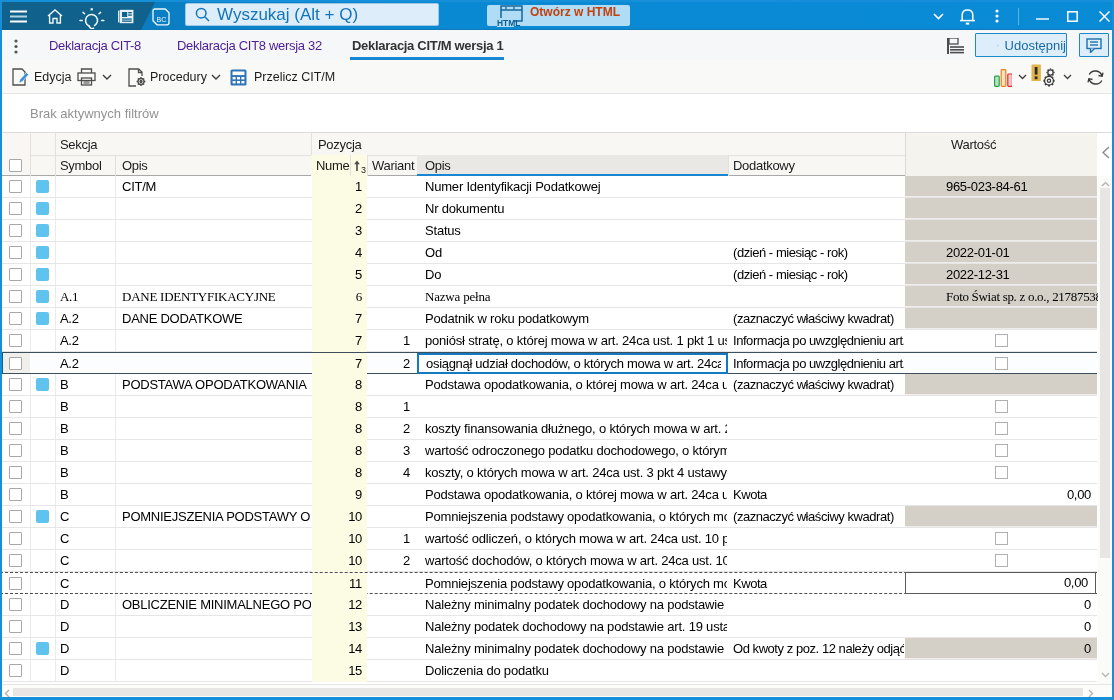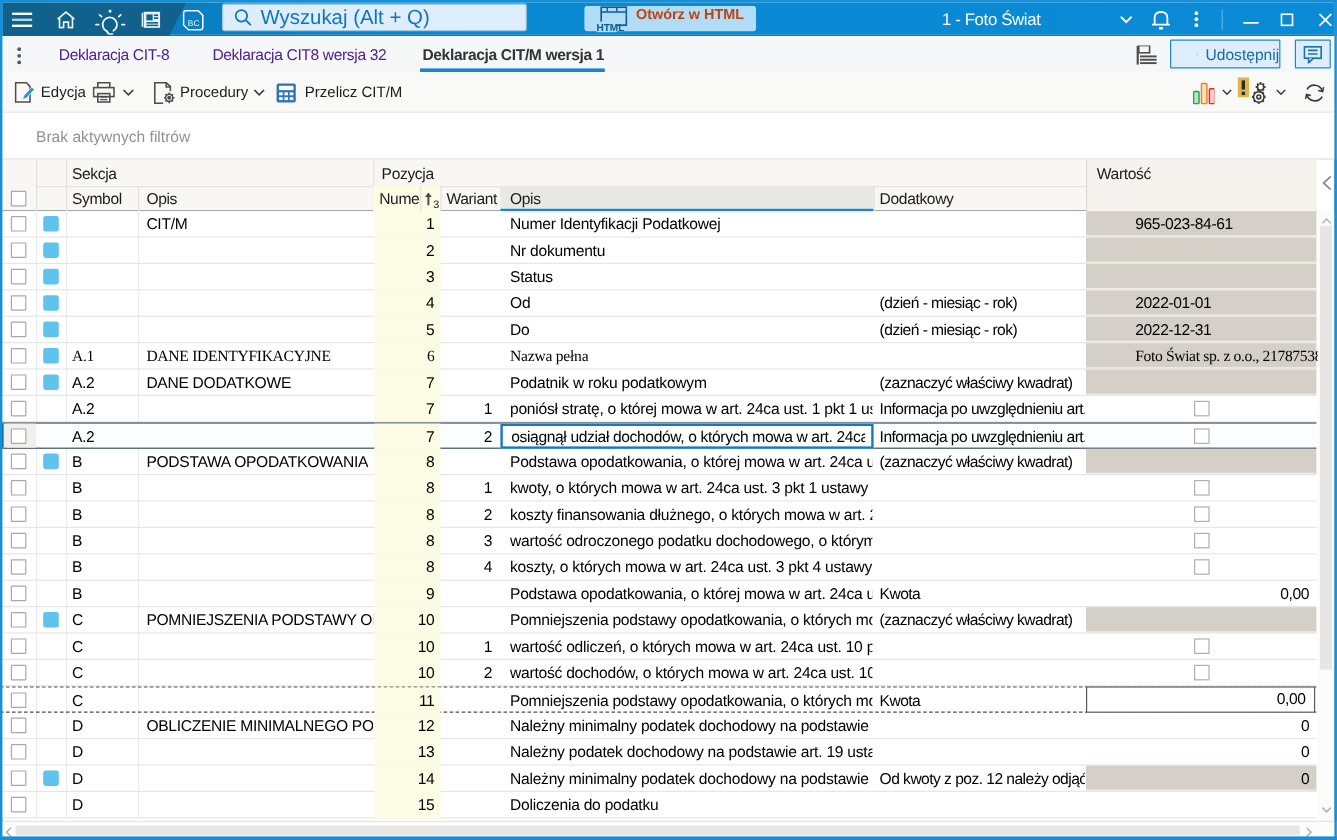--- a/index.html
+++ b/index.html
@@ -132,21 +132,20 @@
     <svg width="26" height="22" viewBox="0 0 26 22">
       <rect x="4" y="1" width="21" height="15" fill="none" stroke="#0c5d93" stroke-width="1.4"></rect>
       <line x1="4" y1="5" x2="25" y2="5" stroke="#0c5d93" stroke-width="1.4"></line>
       <line x1="9" y1="1.6" x2="9" y2="4.6" stroke="#0c5d93" stroke-width="1.2"></line>
       <line x1="17" y1="1.6" x2="17" y2="4.6" stroke="#0c5d93" stroke-width="1.2"></line>
       <rect x="0" y="13" width="17" height="9" fill="#b0dcf5"></rect>
       <text x="0" y="21" font-size="8.4" font-weight="bold" fill="#0c5d93" font-family="Liberation Sans">HTML</text>
     </svg>
     <span>Otwórz w HTML</span>
   </div>
-  <div id="title">1 - Foto Świat</div>
 
   <div class="ticon" style="left:928px;width:16px;">
     <svg width="11" height="7" viewBox="0 0 11 7" fill="none" stroke="#fff" stroke-width="1.6">
         <path d="M1 1 L5.5 5.5 L10 1"></path>
       </svg>
   </div>
 
   <div class="ticon" style="left:955px;width:20px;">
     <svg width="17" height="18" viewBox="0 0 17 18" fill="none" stroke="#fff" stroke-width="1.5">
       <path d="M3.2 13.5 L3.2 8 Q3.2 3 8.5 3 Q13.8 3 13.8 8 L13.8 13.5"></path>
@@ -324,21 +323,21 @@
       <path d="M6.5 11.5 L2.8 10.7 L2 14.4" stroke-width="1.3"></path>
     </svg>
   </div>
   <div id="filterrow">
       <span>Brak aktywnych filtrów</span>
     </div>
   <div id="ghead">
     <div class="bh" style="left:60px;">Sekcja</div>
     <div class="bh" style="left:318px;">Pozycja</div>
     <div class="abs" style="left:905px;top:0;width:192px;height:43px;background:#f5f3ee;border-left:1px solid #dbd9d5;"></div>
-    <div class="bh" style="left:914px;">Wartość</div>
+    <div class="bh" style="left:951px;">Wartość</div>
     <div class="vline" style="left:311px;top:0;height:43px;"></div>
         <div class="abs" style="left:30px;top:22px;width:875px;height:1px;background:#e5e3df;"></div>
     <div class="cb" style="top:26px;"></div>
     <div class="ch" style="left:60px;">Symbol</div>
     <div class="ch" style="left:122px;">Opis</div>
     <div class="abs" style="left:311px;top:22px;width:56px;height:21px;background:#fcfbe3;"></div>
     <div class="ch" style="left:316px;">Nume</div>
     <svg class="abs" style="left:352px;top:26px" width="10" height="13" viewBox="0 0 10 13">
         <path d="M5 1.5 L7.8 5.2 L5.8 5.2 L5.8 12 L4.2 12 L4.2 5.2 L2.2 5.2 Z" fill="#4a4a4a"></path>
       </svg>
@@ -461,21 +460,20 @@
       <div class="cell popis">Podstawa opodatkowania, o której mowa w art. 24ca ust. 3 ustawy</div>
       <div class="cell dod">(zaznaczyć właściwy kwadrat)</div>
       <div class="graybg"></div>
     </div>
     <div class="row" style="top:220px;">
       <div class="cb"></div>
       <div class="numbg"></div>
       <div class="cell sym">B</div>
       <div class="cell num">8</div>
       <div class="cell war">1</div>
-      <div class="cell popis">kwoty, o których mowa w art. 24ca ust. 3 pkt 1 ustawy</div>
       <div class="vcb"></div>
     </div>
     <div class="row" style="top:242px;">
       <div class="cb"></div>
       <div class="numbg"></div>
       <div class="cell sym">B</div>
       <div class="cell num">8</div>
       <div class="cell war">2</div>
       <div class="cell popis">koszty finansowania dłużnego, o których mowa w art. 24ca ust. 3 pkt 2 ustawy</div>
       <div class="vcb"></div>

